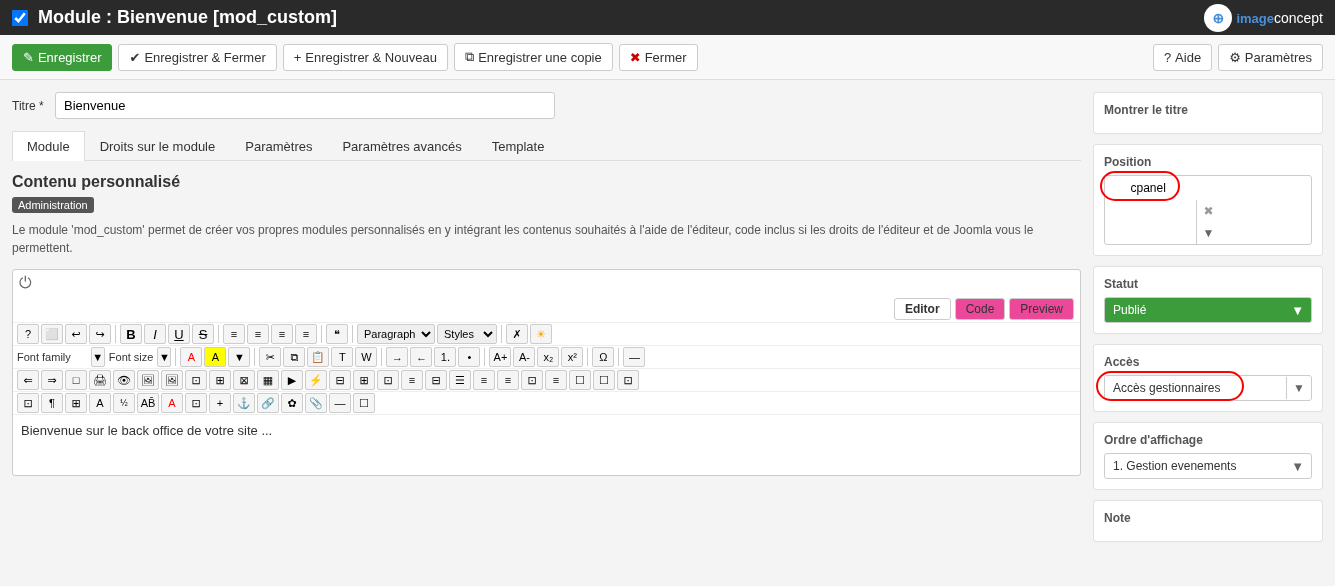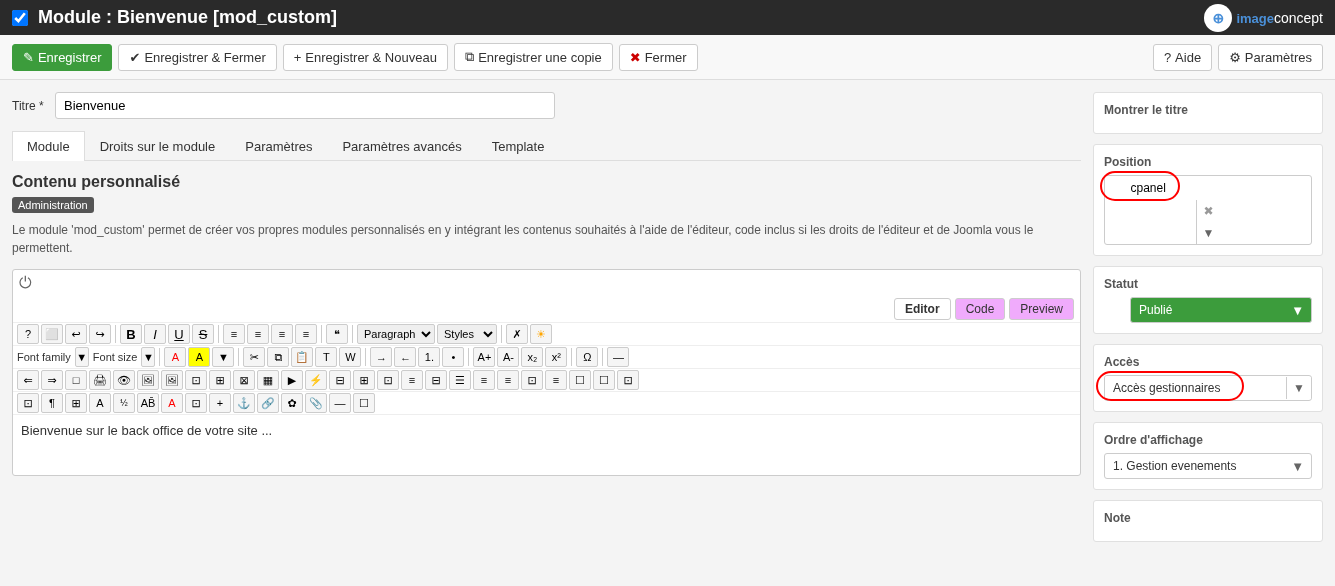--- a/index.html
+++ b/index.html
@@ -170,21 +170,21 @@
       border-bottom: 1px solid #eee;
       padding: 2px 6px;
       gap: 4px;
     }
     .editor-tab {
       padding: 3px 10px;
       cursor: pointer;
       border: 1px solid #ccc;
       border-radius: 3px;
       font-size: 12px;
-      background: #f0abfc;
+      background: #ec4899;
     }
     .editor-tab.active {
       background: #fff;
       font-weight: bold;
     }
     .editor-toolbar-row {
       display: flex;
       flex-wrap: wrap;
       gap: 2px;
       align-items: center;
@@ -292,21 +292,20 @@
       border: 1px solid #ccc;
       border-radius: 3px;
       font-size: 12px;
       appearance: none;
       background: #3c9c3c;
       color: #fff;
       cursor: pointer;
     }
     .status-wrapper {
       position: relative;
-      margin-left: 26px;
     }
     .status-arrow {
       position: absolute;
       right: 8px; top: 50%;
       transform: translateY(-50%);
       color: #fff;
       pointer-events: none;
     }
     .ordre-wrapper {
       position: relative;
@@ -465,21 +464,21 @@
         </select>
         <select class="tb-select" style="min-width:60px;">
           <option>Styles</option>
         </select>
         <div class="tb-divider"></div>
         <button class="tb-btn" title="Eraser">✗</button>
         <button class="tb-btn" title="Highlight" style="color:orange;">☀</button>
       </div>
 
       <div class="editor-toolbar-row">
-        <span style="font-size:11px;margin-right:2px;">Font family</span>
+        <span style="font-size:11px;margin-right:18px;">Font family</span>
         <button class="tb-btn" style="width:14px;">▼</button>
         <span style="font-size:11px;margin:0 2px;">Font size</span>
         <button class="tb-btn" style="width:14px;">▼</button>
         <div class="tb-divider"></div>
         <button class="tb-btn" title="Font color" style="color:red;">A</button>
         <button class="tb-btn" title="Background color" style="background:yellow;">A</button>
         <button class="tb-btn">▼</button>
         <div class="tb-divider"></div>
         <button class="tb-btn" title="Cut">✂</button>
         <button class="tb-btn" title="Copy">⧉</button>

